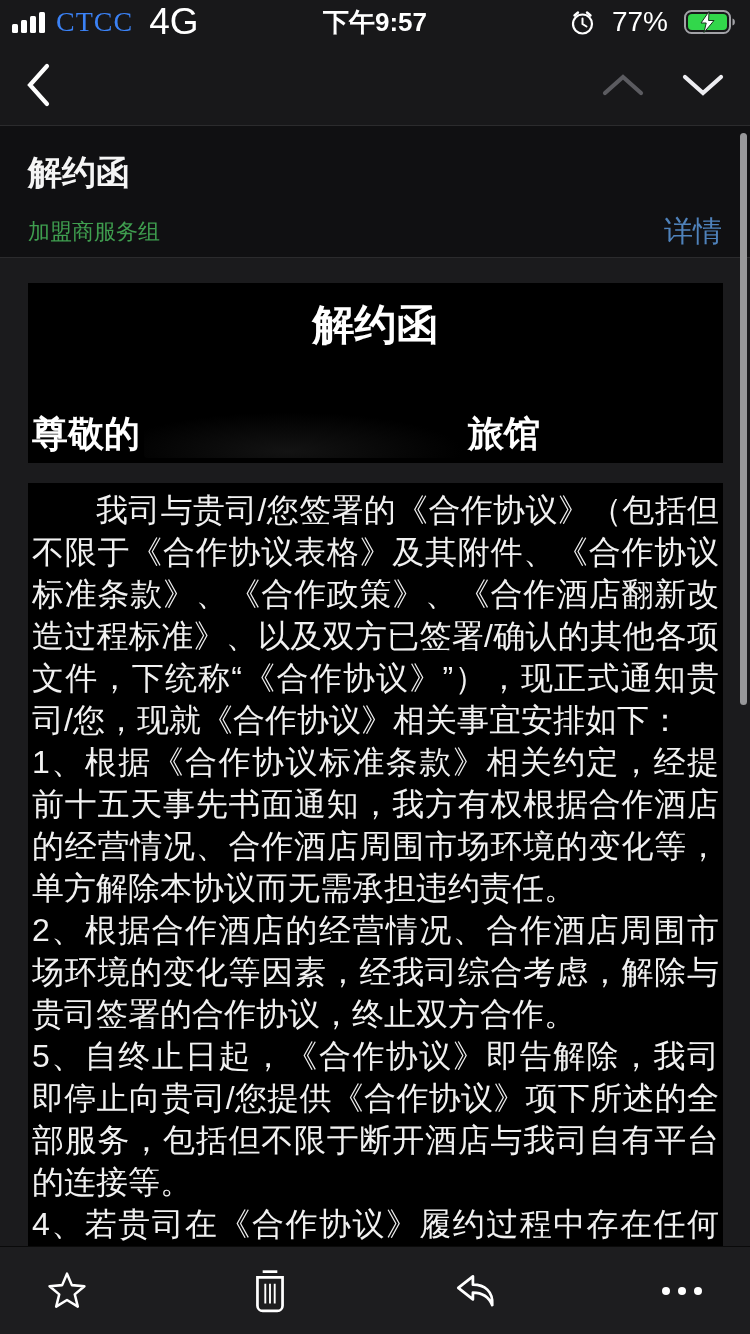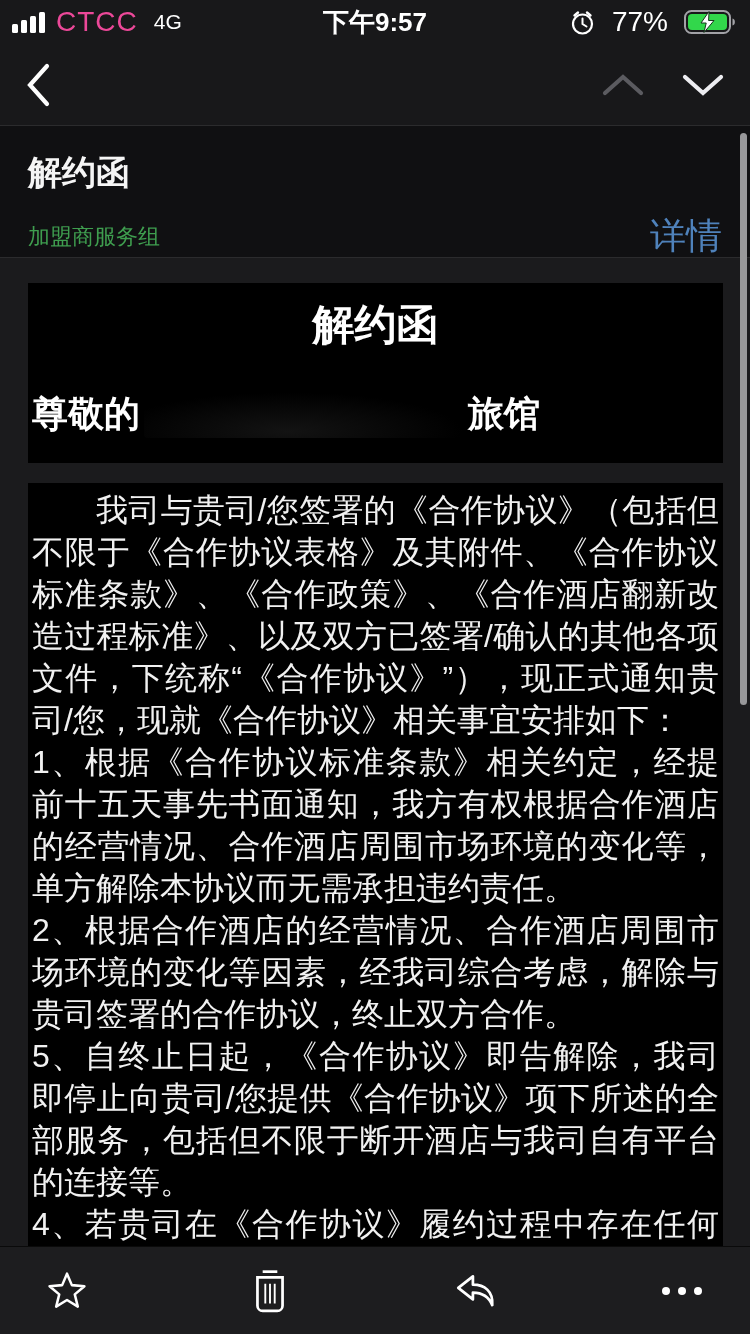--- a/index.html
+++ b/index.html
@@ -13,22 +13,22 @@
   }
   .phone { width:750px; height:1334px; display:flex; flex-direction:column; }
 
   
   .status-bar {
     height:44px; background:#18181a;
     display:flex; align-items:center; padding:0 12px;
     flex:0 0 auto;
   }
   .sb-left { flex:1; display:flex; align-items:center; gap:10px; }
-  .sb-carrier { font-size:28px; color:#ec4899; letter-spacing:1px; }
-  .sb-network { font-size:21px; color:#fff; margin-left:6px; }
+  .sb-carrier { font-size:28px; color:#3b82f6; letter-spacing:1px;font-family:Liberation Serif, serif; }
+  .sb-network { font-size:37px; color:#fff; margin-left:6px; }
   .sb-center { flex:0 0 auto; font-size:26px; font-weight:bold; color:#fff; }
   .sb-right { flex:1; display:flex; align-items:center; justify-content:flex-end; gap:16px; }
   .sb-percent { font-size:28px; color:#fff; }
 
   
   .nav-bar {
     height:82px; background:#18181a;
     display:flex; align-items:center; justify-content:space-between;
     padding:0 24px; border-bottom:1px solid #2b2b2d;
     flex:0 0 auto;
@@ -39,34 +39,34 @@
   
   .mail-header {
     height:132px; background:#101012;
     padding:24px 28px 0 28px;
     border-bottom:1px solid #2b2b2d;
     flex:0 0 auto;
   }
   .subject { font-size:34px; font-weight:bold; color:#f5f5f5; }
   .sender-row { display:flex; justify-content:space-between; align-items:center; margin-top:16px; }
   .sender { font-size:22px; color:#3f9e4f; }
-  .details-link { font-size:36px; color:#4f82bb; }
+  .details-link { font-size:29px; color:#4f82bb; }
 
   
   .email-area {
     flex:1 1 auto; background:#1b1b1d;
     padding:25px 27px 0 28px;
     overflow:hidden; position:relative;
   }
   .block-head {
     background:#000; height:180px; position:relative; padding-top:14px;
   }
   .email-title { text-align:center; font-size:42px; font-weight:bold; color:#fff; }
   .greeting {
-    position:absolute; left:4px; bottom:24px;
+    position:absolute; left:4px; bottom:4px;
     display:flex; align-items:center;
     font-size:36px; font-weight:bold; color:#fff; white-space:nowrap;
   }
   .redaction {
     display:inline-block; width:320px; height:46px; margin:0 4px;
     background:radial-gradient(ellipse at 45% 85%, #131313 0%, #000 70%);
     border-radius:4px;
   }
   .block-body {
     background:#000; margin-top:20px;

